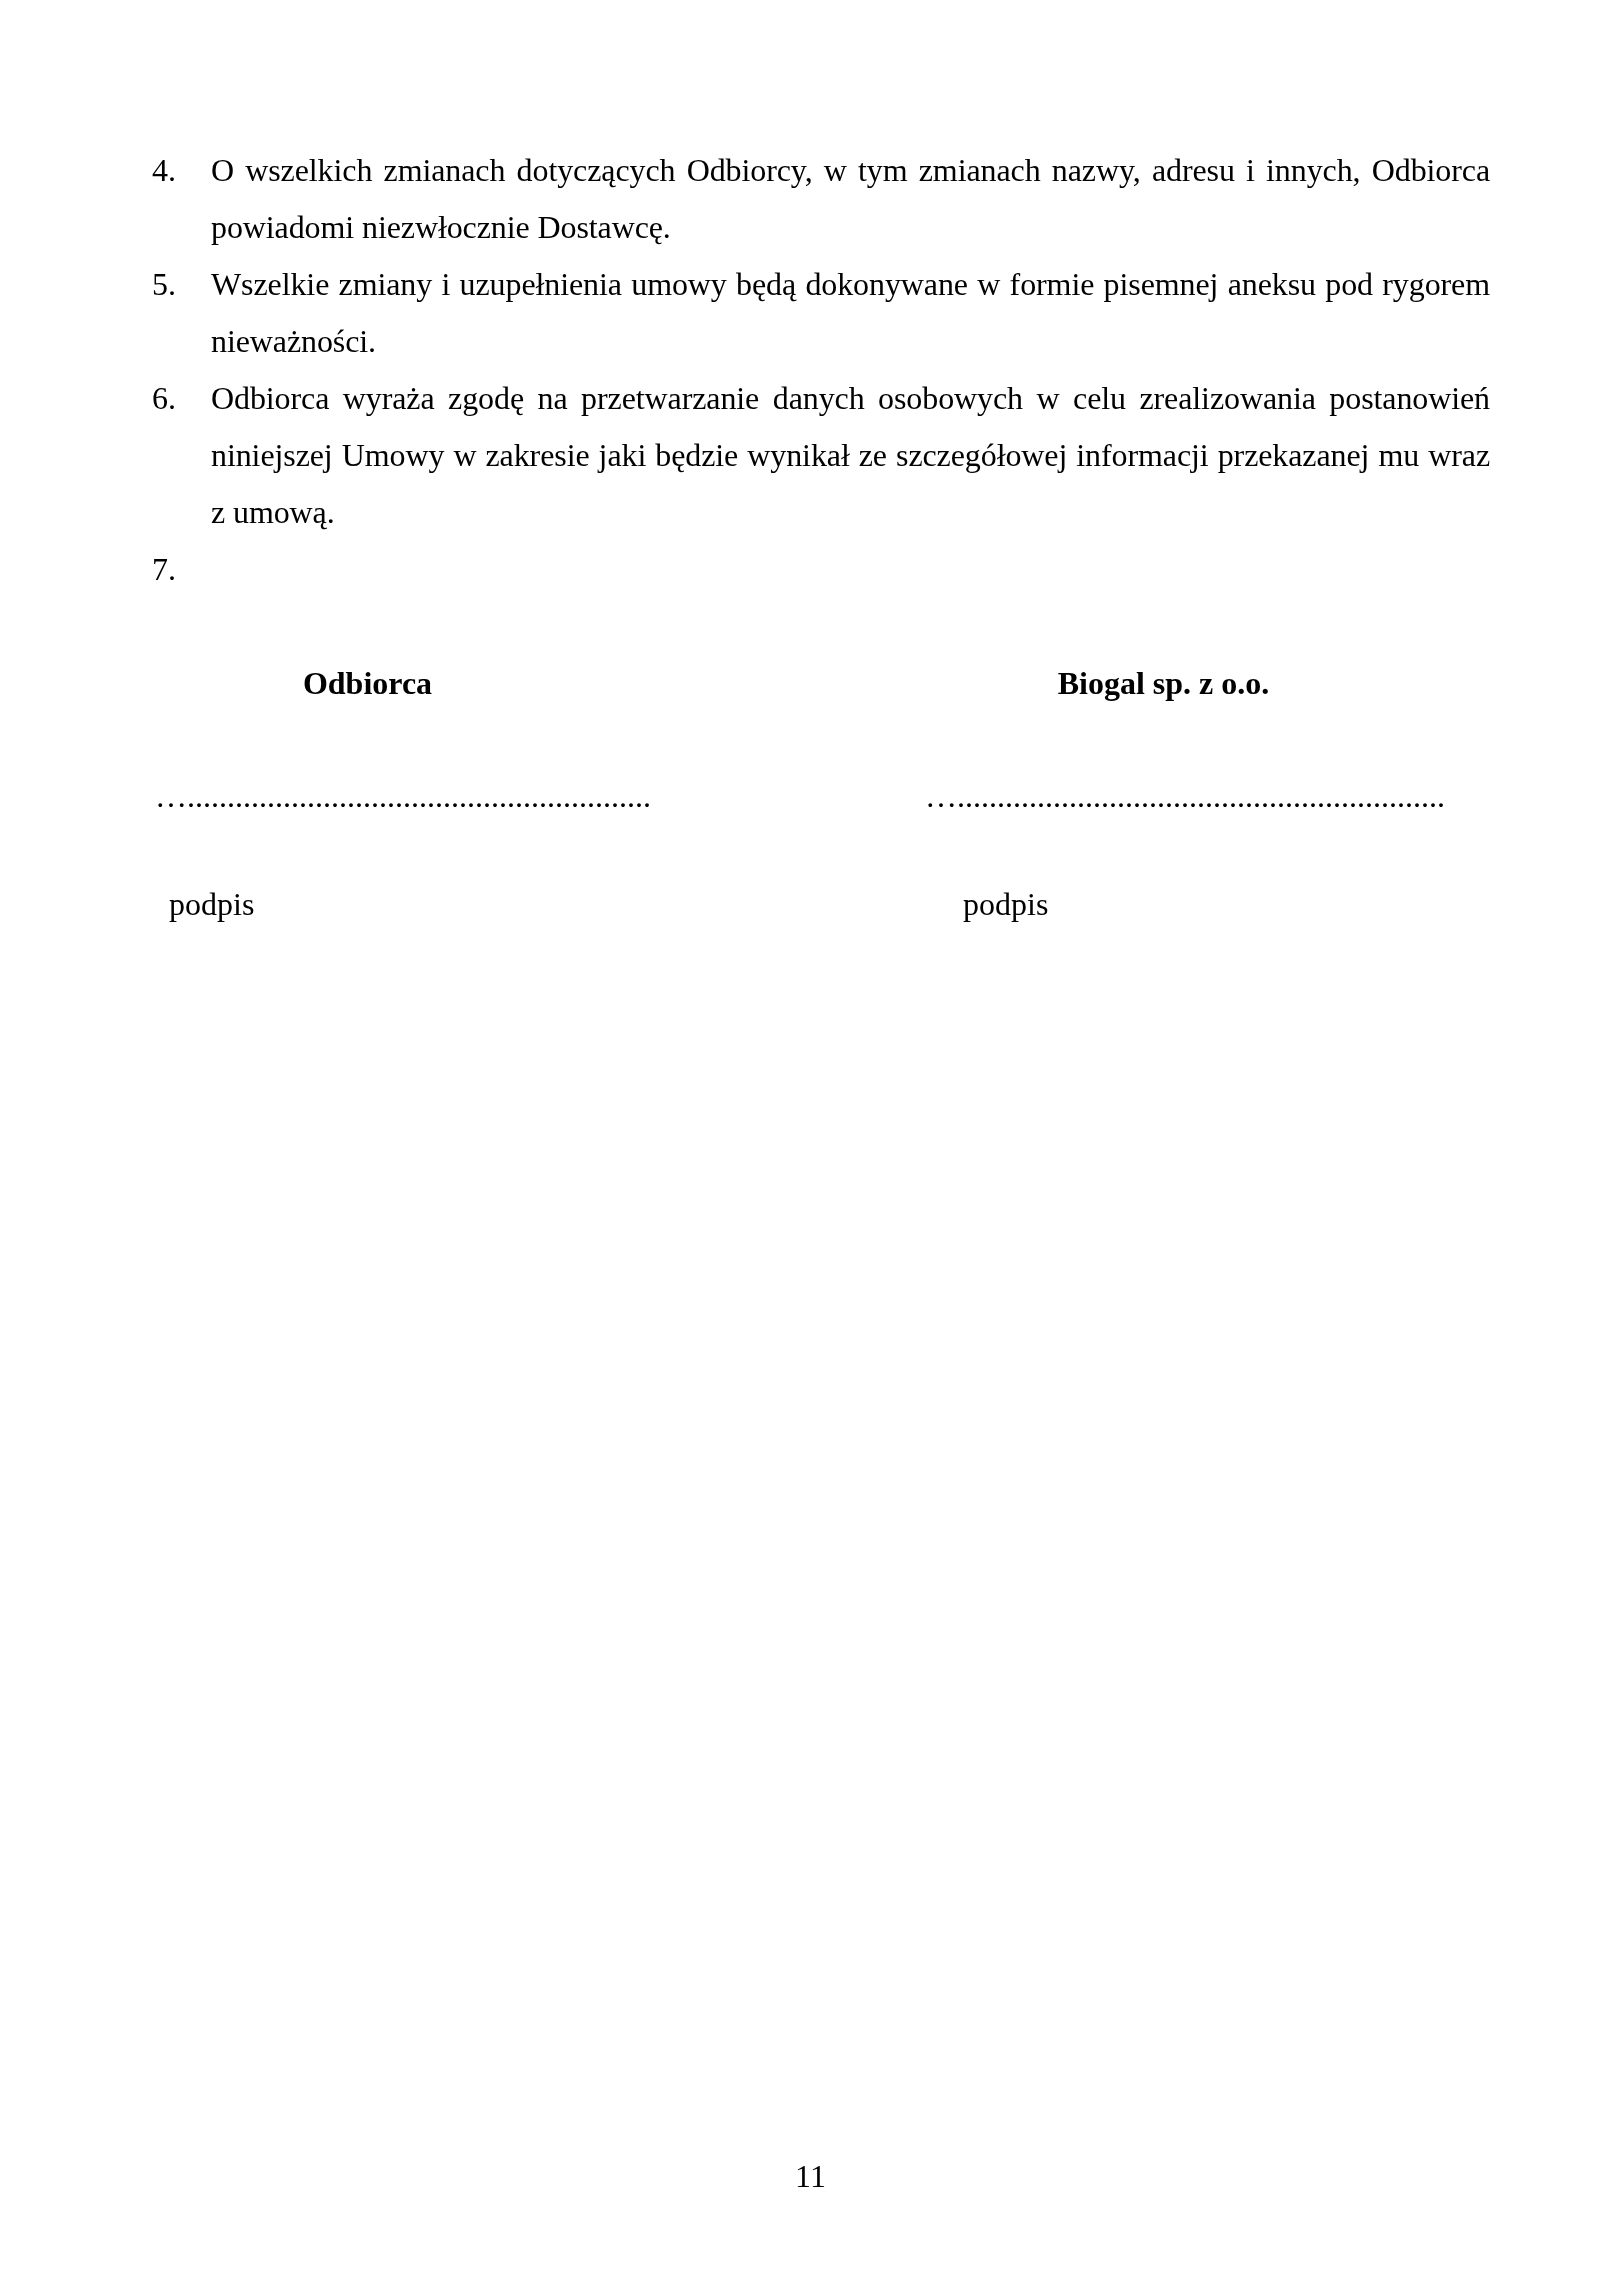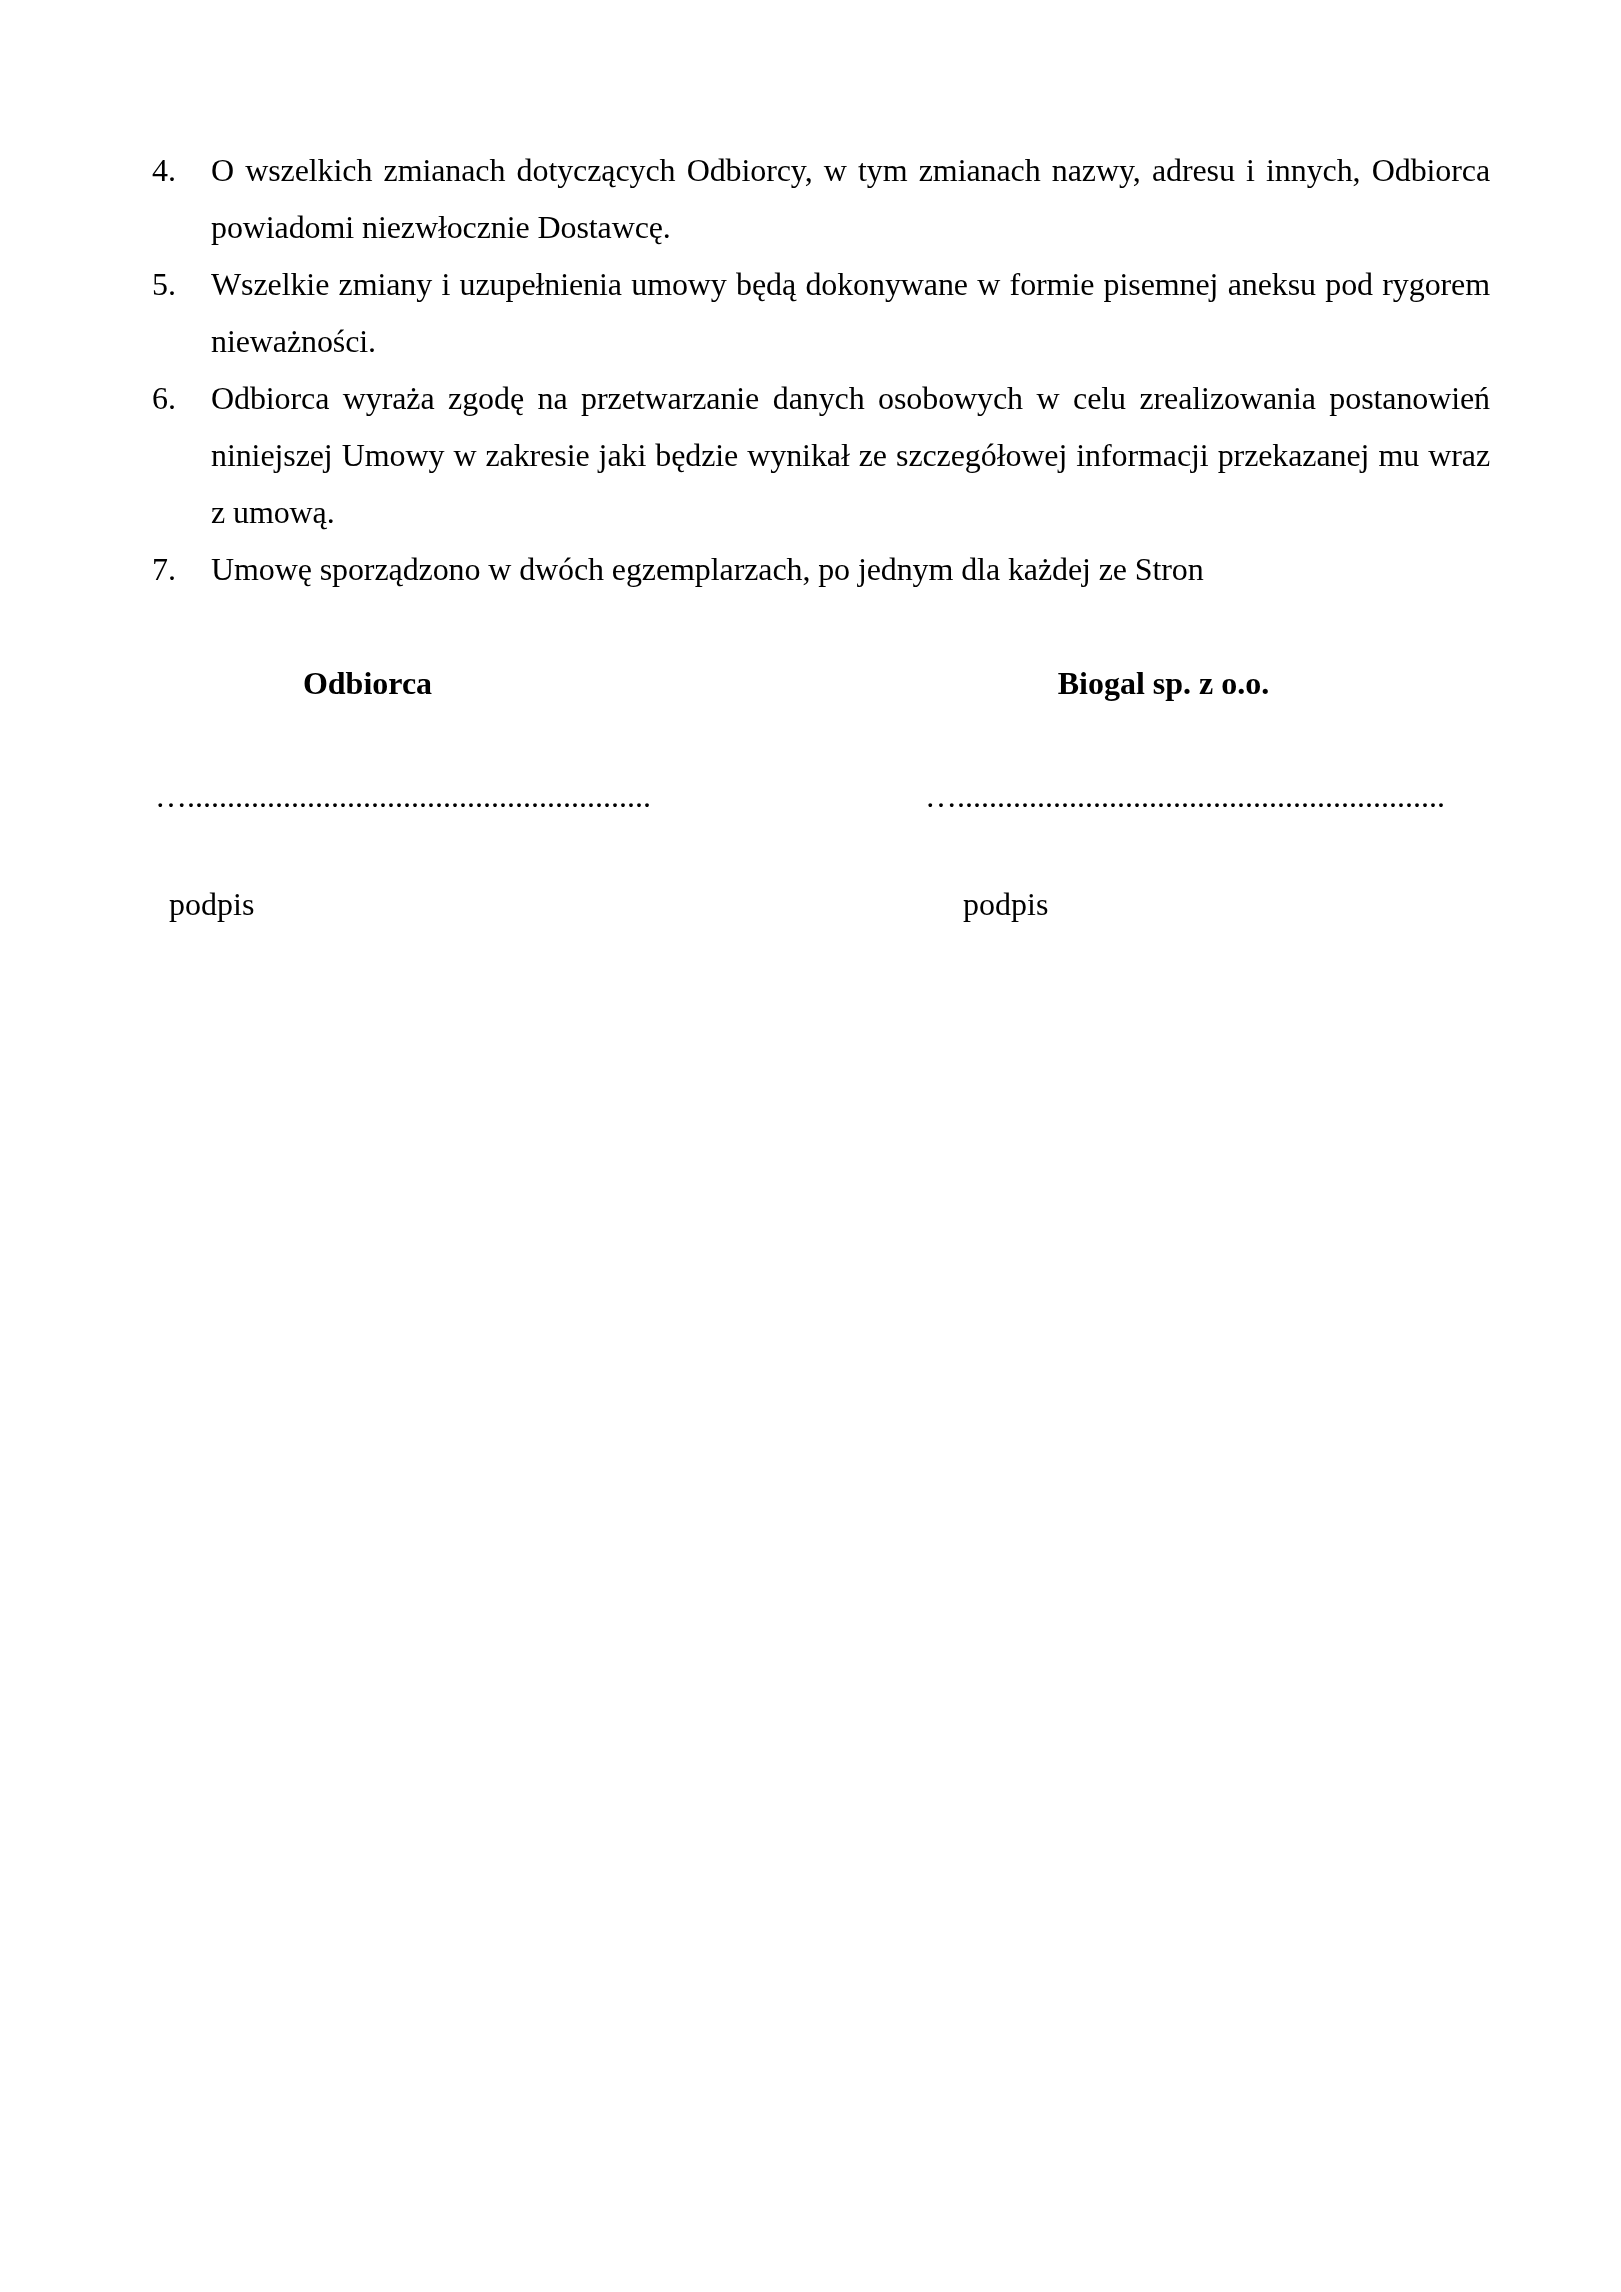--- a/index.html
+++ b/index.html
@@ -102,28 +102,28 @@
     <li class="clause">
       <span class="num">5.</span>
       <span>Wszelkie zmiany i uzupełnienia umowy będą dokonywane w formie pisemnej aneksu pod rygorem nieważności.</span>
     </li>
     <li class="clause">
       <span class="num">6.</span>
       <span>Odbiorca wyraża zgodę na przetwarzanie danych osobowych w celu zrealizowania postanowień niniejszej Umowy w zakresie jaki będzie wynikał ze szczegółowej informacji przekazanej mu wraz z umową.</span>
     </li>
     <li class="clause">
       <span class="num">7.</span>
-      <span>Umowę sporządzono w dwóch egzemplarzach, po jednym dla każdej ze Stron</span>
     </li>
   </ol>
 
   <div class="sig-party right">Biogal sp. z o.o.</div>
   <div class="sig-party left">Odbiorca</div>
 
   <div class="sig-line left">…..........................................................</div>
   <div class="sig-line right">….............................................................</div>
 
   <div class="sig-caption left">podpis</div>
   <div class="sig-caption right">podpis</div>
 
+  <div class="page-number">11</div>
 
 </div>
 
 
 </body></html>

